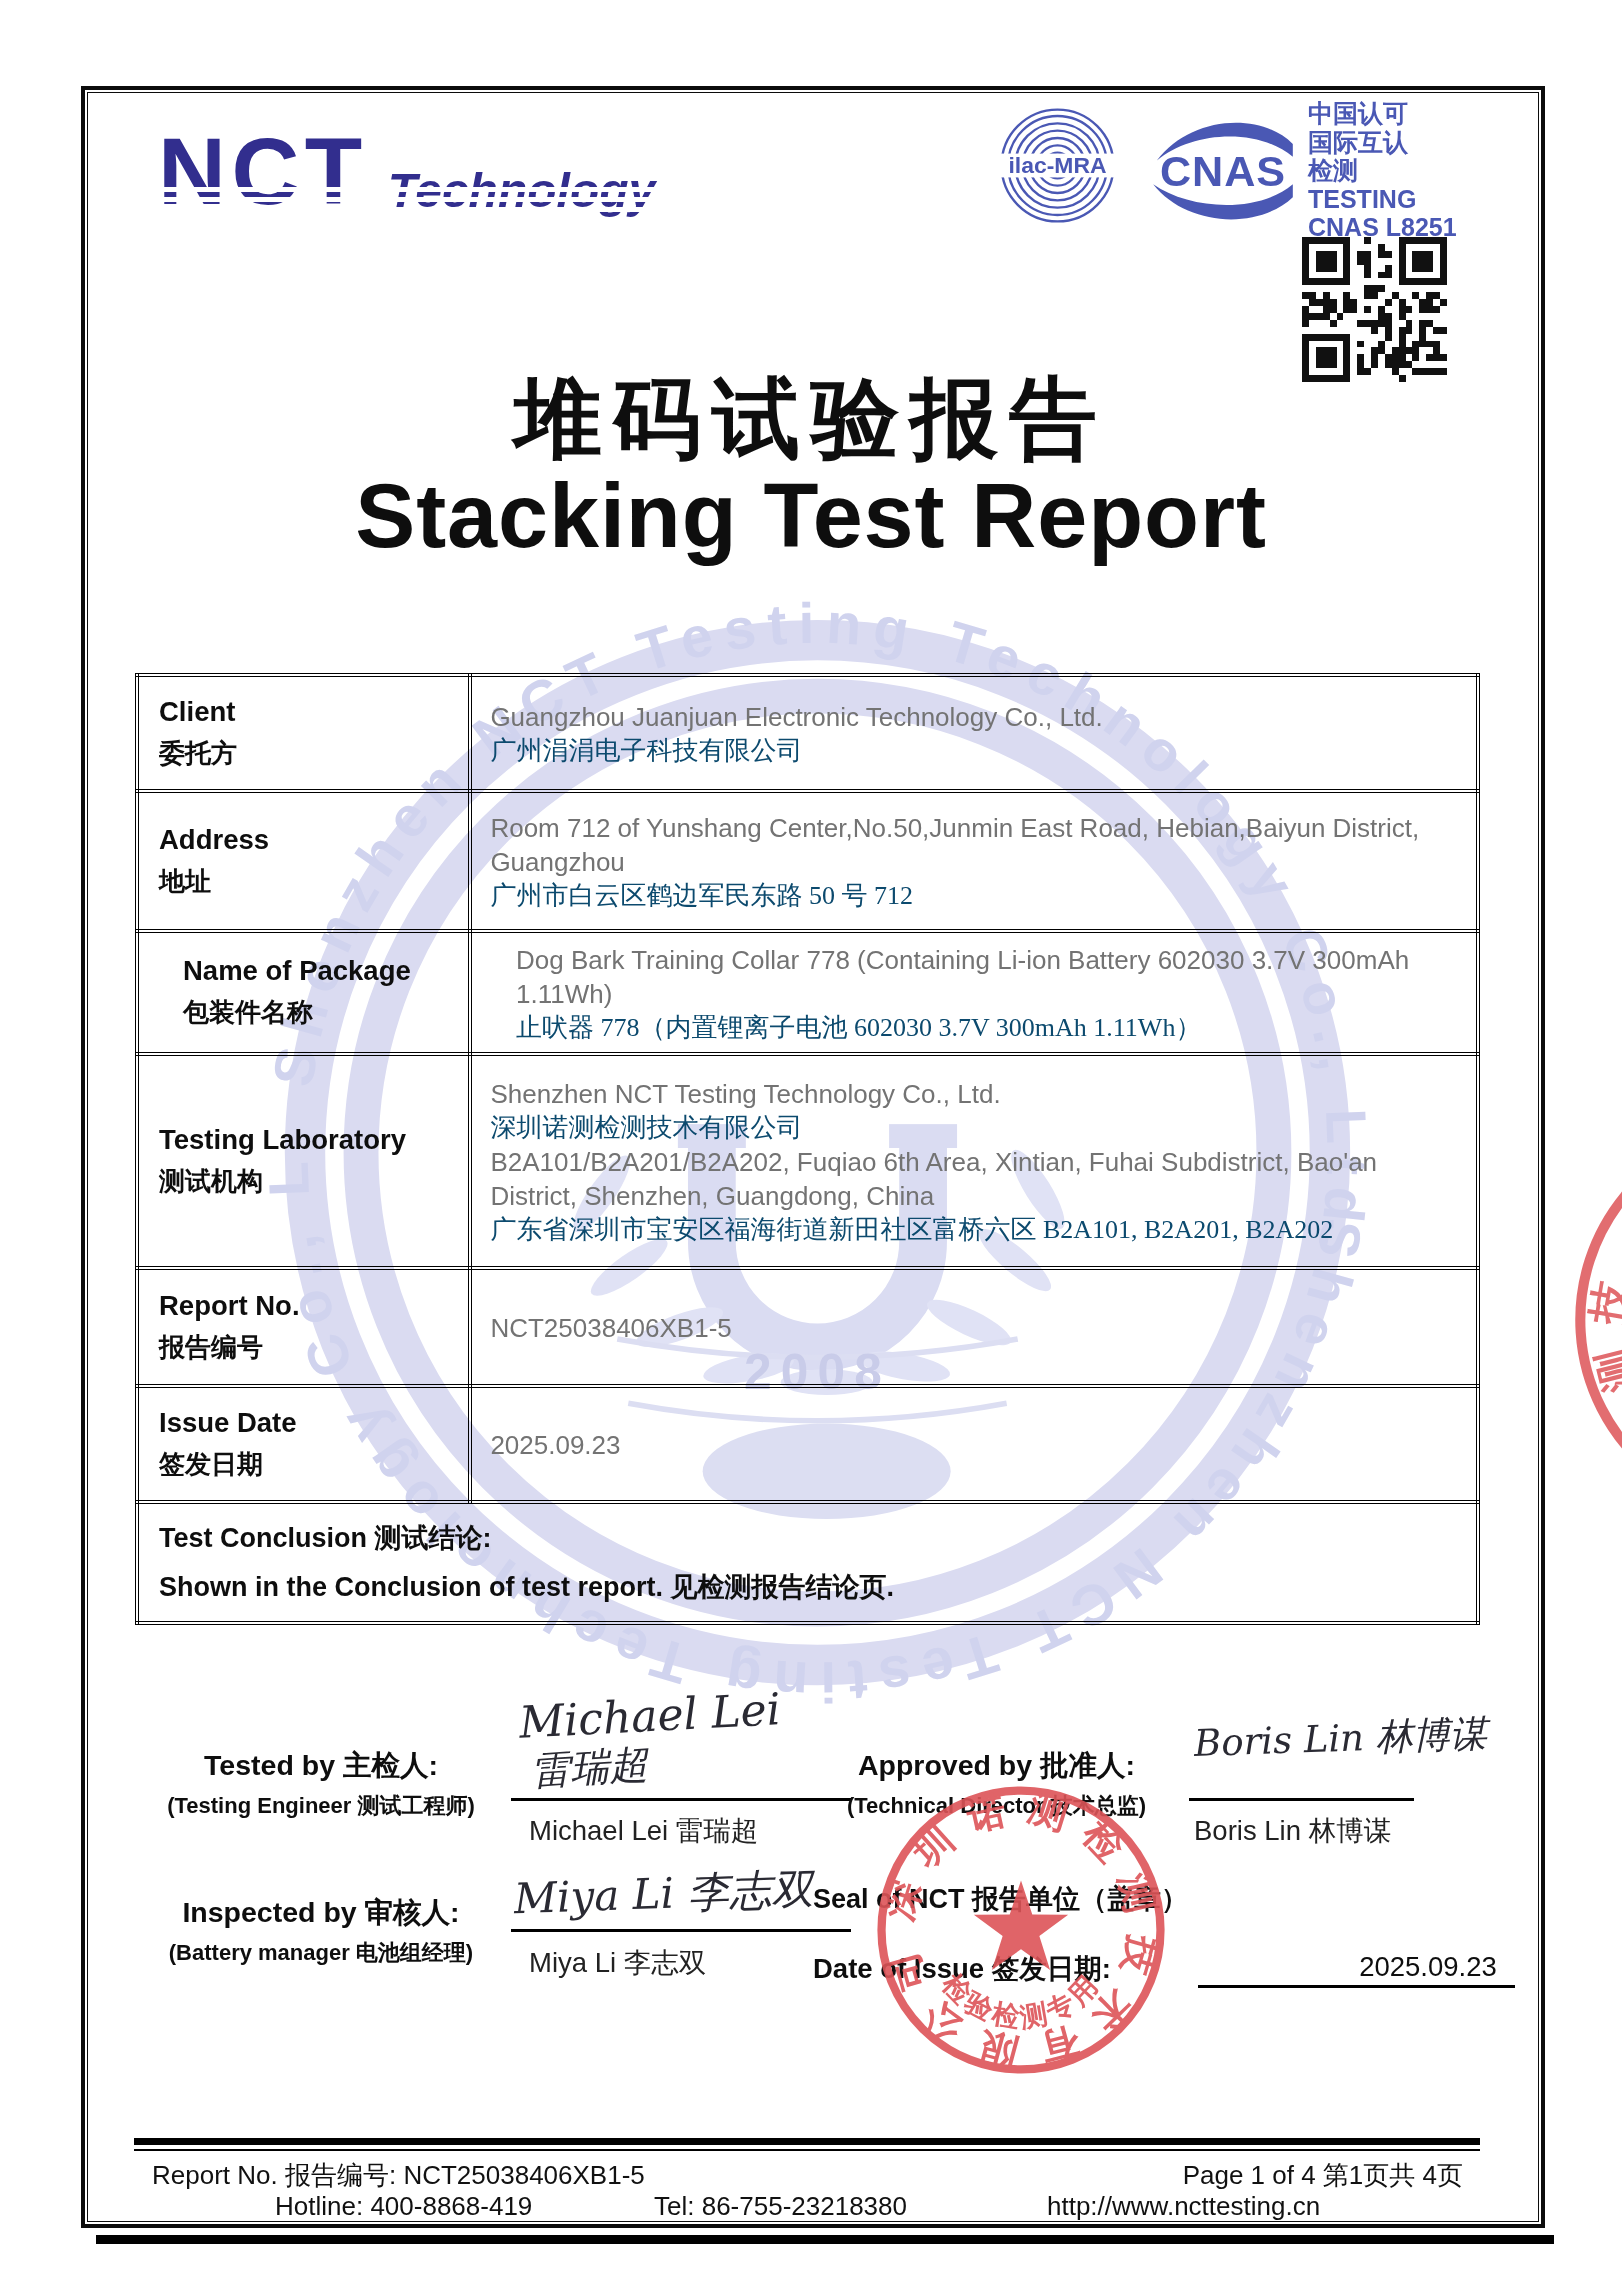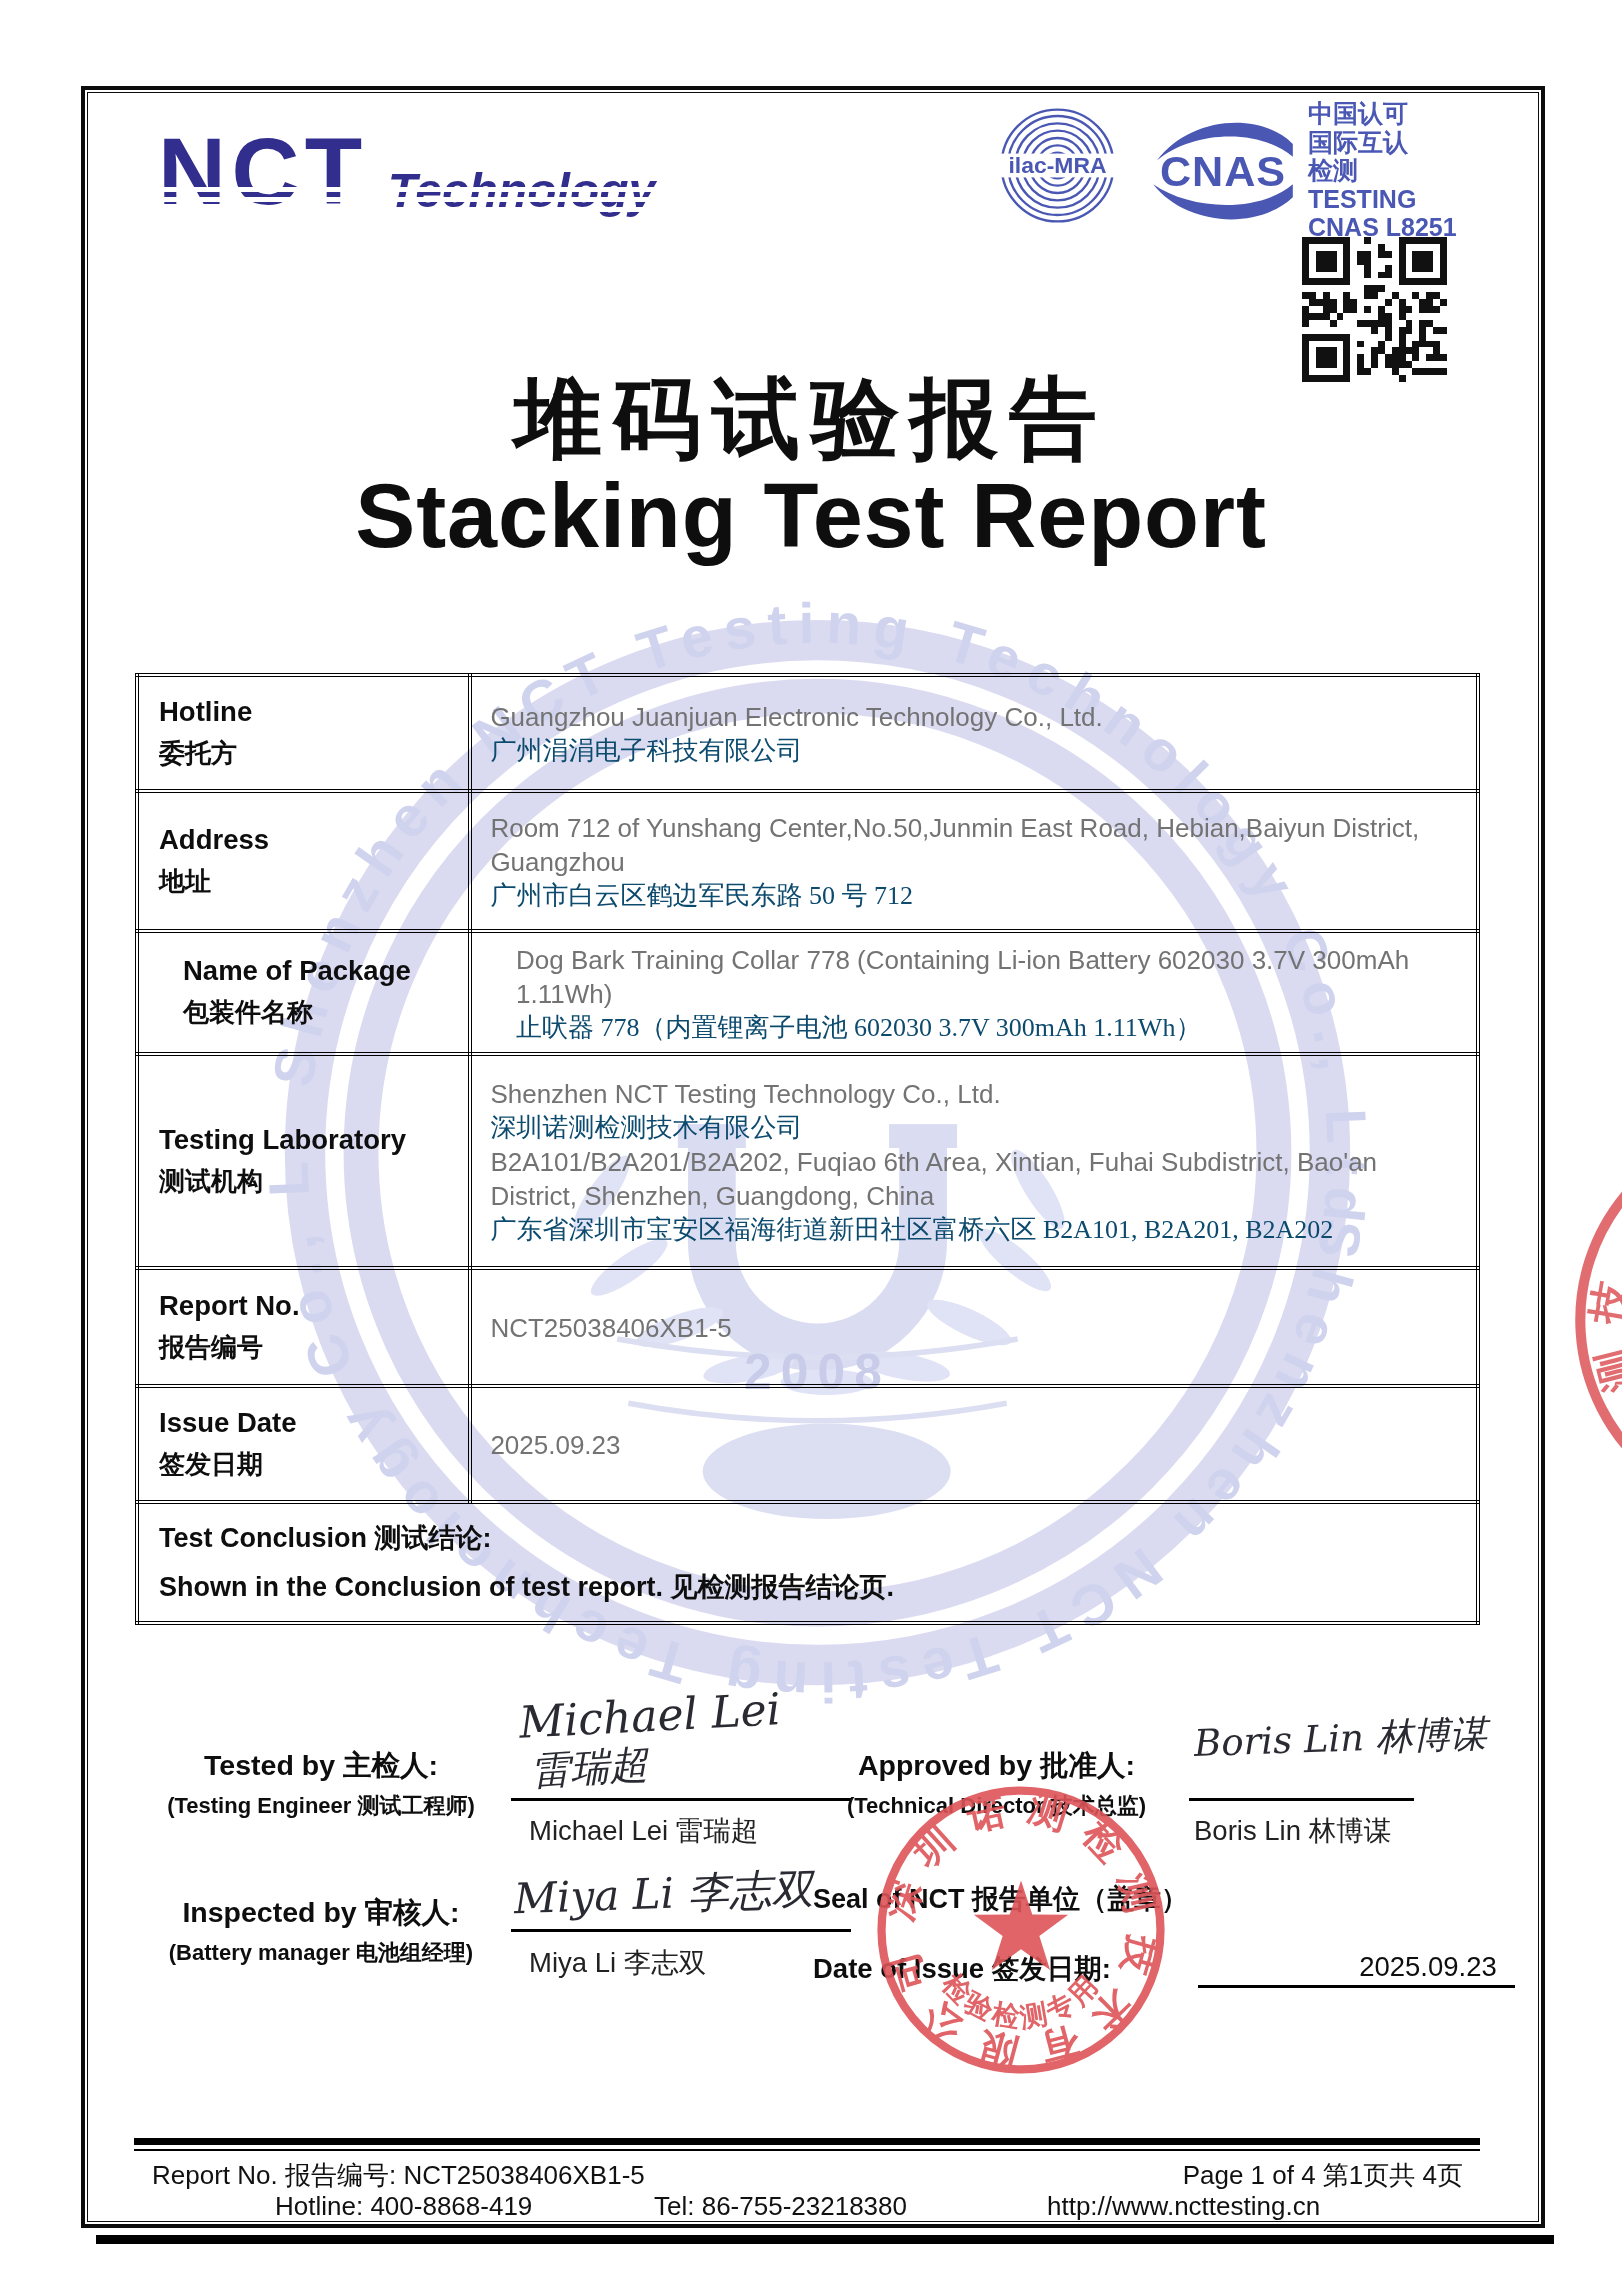--- a/index.html
+++ b/index.html
@@ -266,21 +266,21 @@
   <div class="abs title-en">Stacking Test Report</div>
 
   <table class="info">
     <colgroup>
         <col style="width:333px">
         <col>
       </colgroup>
     <tbody>
         <tr class="r0">
       <td class="lc">
-            <div class="lbl-en">Hotline</div>
+            <div class="lbl-en">Client</div>
         <div class="lbl-zh">委托方</div>
           </td>
       <td class="vc">
             <div class="vl">Guangzhou Juanjuan Electronic Technology Co., Ltd.</div>
         <div class="vl cn">广州涓涓电子科技有限公司</div>
           </td>
     </tr>
     <tr class="r1">
       <td class="lc">
             <div class="lbl-en">Address</div>

